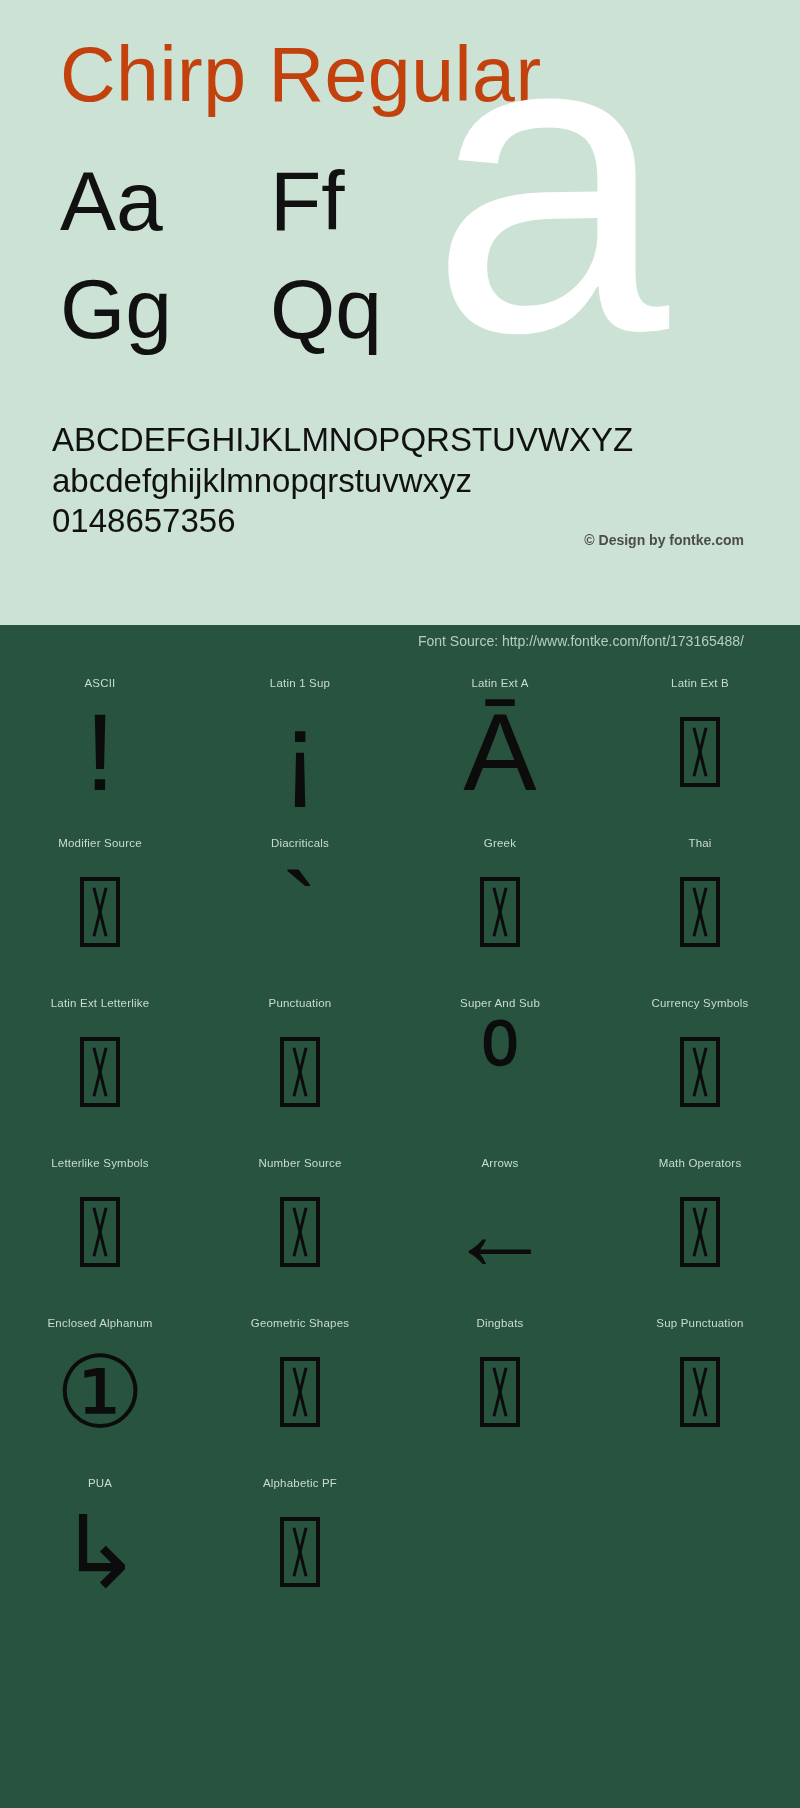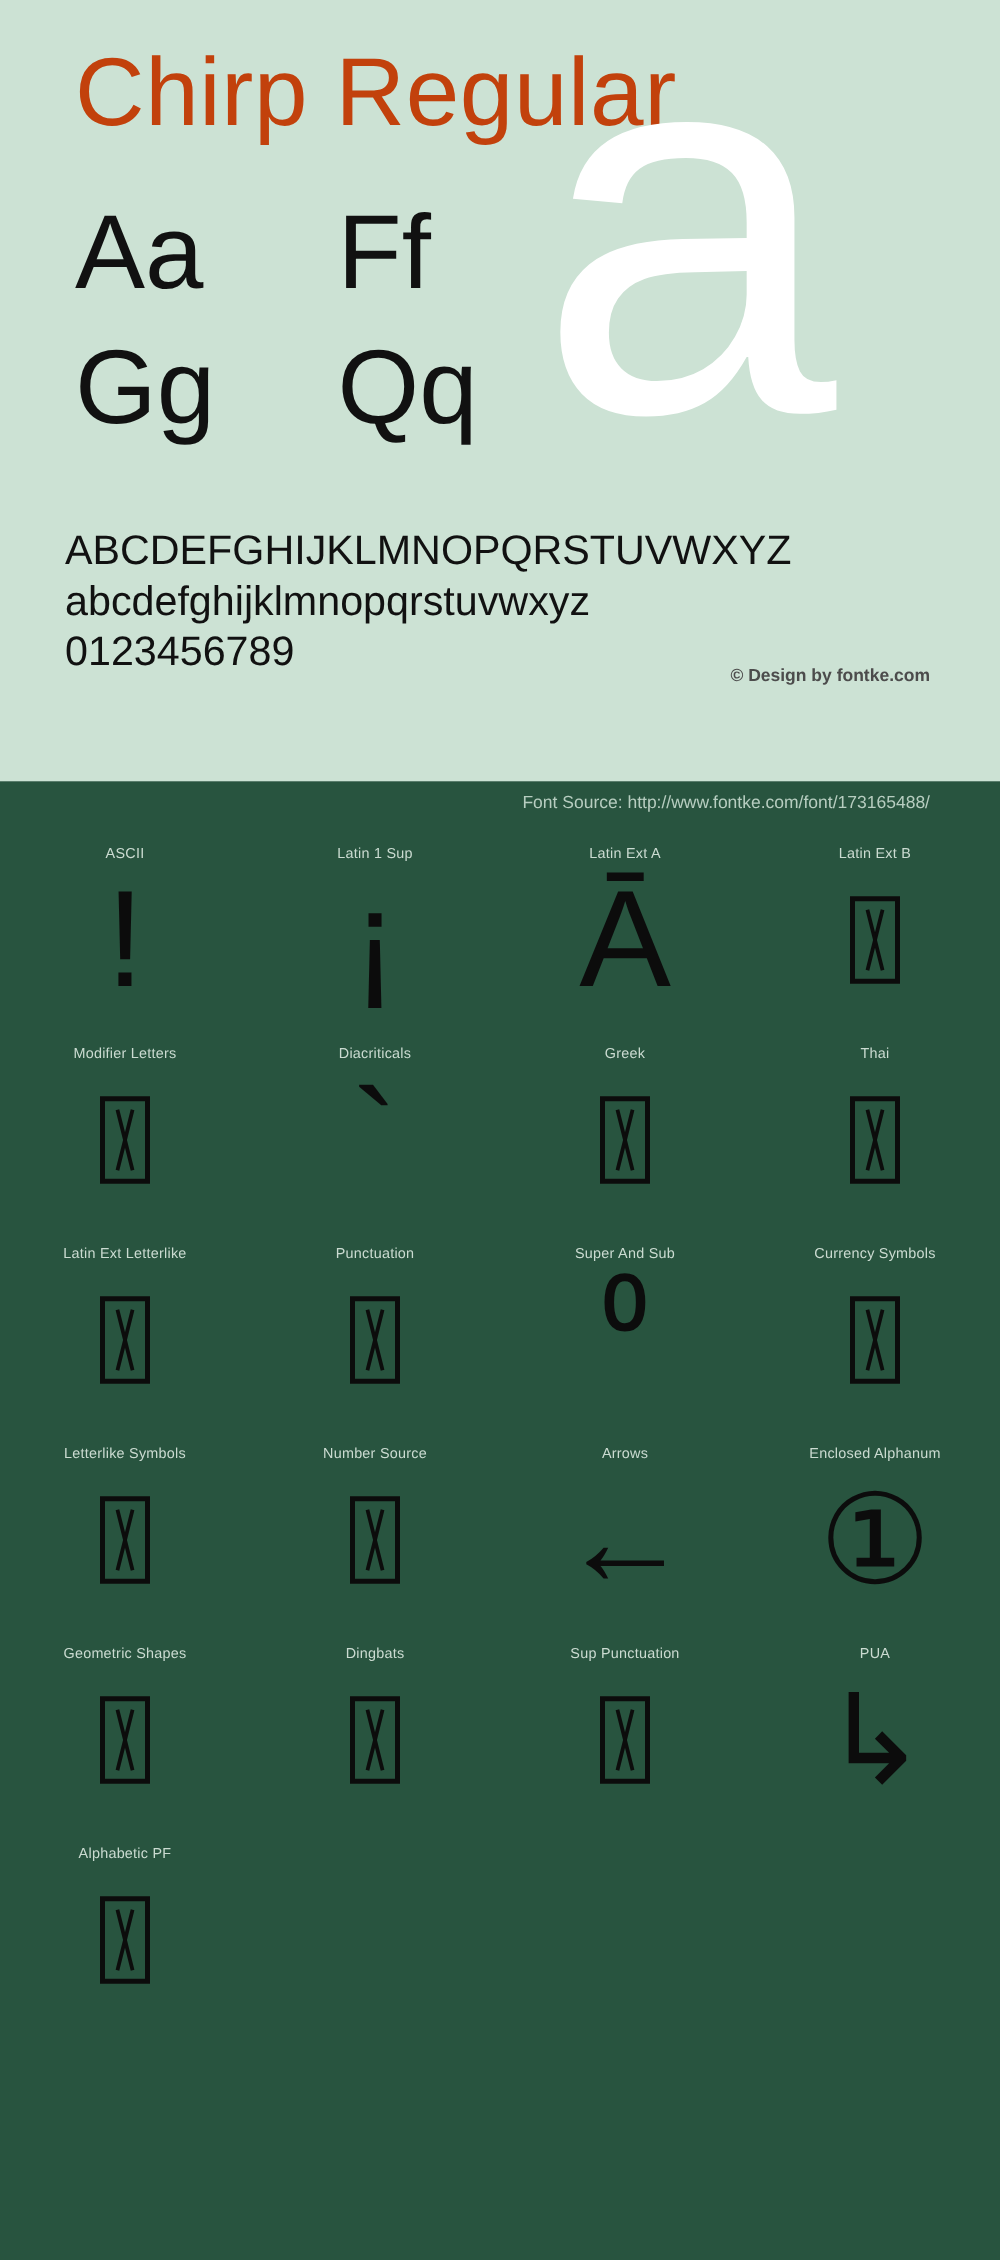--- a/index.html
+++ b/index.html
@@ -202,21 +202,21 @@
       </div>
       <div class="wf-row">
         <div class="wf-cell col1">Gg</div>
         <div class="wf-cell col2">Qq</div>
       </div>
     </div>
 
     <div class="charset-lines">
       <div class="charset-line">ABCDEFGHIJKLMNOPQRSTUVWXYZ</div>
       <div class="charset-line">abcdefghijklmnopqrstuvwxyz</div>
-      <div class="charset-line">0123456789</div>
+      <div class="charset-line">0148657356</div>
     </div>
 
     <div class="copyright">© Design by fontke.com</div>
   </div>
 
   <div class="blocks-panel">
 
     <div class="font-source">Font Source: http://www.fontke.com/font/173165488/</div>
 
     <div class="blocks-grid" id="blocks-grid">
@@ -232,21 +232,21 @@
           <div class="block-label">Latin Ext A</div>
           <div class="block-glyph g-amacron">Ā</div>
         </div>
         <div class="block-cell">
           <div class="block-label">Latin Ext B</div>
           <div class="block-glyph tofu">
             <div class="tofu-box"></div>
           </div>
         </div>
         <div class="block-cell">
-          <div class="block-label">Modifier Letters</div>
+          <div class="block-label">Modifier Source</div>
           <div class="block-glyph tofu">
             <div class="tofu-box"></div>
           </div>
         </div>
         <div class="block-cell">
           <div class="block-label">Diacriticals</div>
           <div class="block-glyph g-bang">`</div>
         </div>
         <div class="block-cell">
           <div class="block-label">Greek</div>
@@ -292,20 +292,26 @@
           <div class="block-label">Number Source</div>
           <div class="block-glyph tofu">
             <div class="tofu-box"></div>
           </div>
         </div>
         <div class="block-cell">
           <div class="block-label">Arrows</div>
           <div class="block-glyph g-arrow">←</div>
         </div>
         <div class="block-cell">
+          <div class="block-label">Math Operators</div>
+          <div class="block-glyph tofu">
+            <div class="tofu-box"></div>
+          </div>
+        </div>
+        <div class="block-cell">
           <div class="block-label">Enclosed Alphanum</div>
           <div class="block-glyph g-circ1">①</div>
         </div>
         <div class="block-cell">
           <div class="block-label">Geometric Shapes</div>
           <div class="block-glyph tofu">
             <div class="tofu-box"></div>
           </div>
         </div>
         <div class="block-cell">

